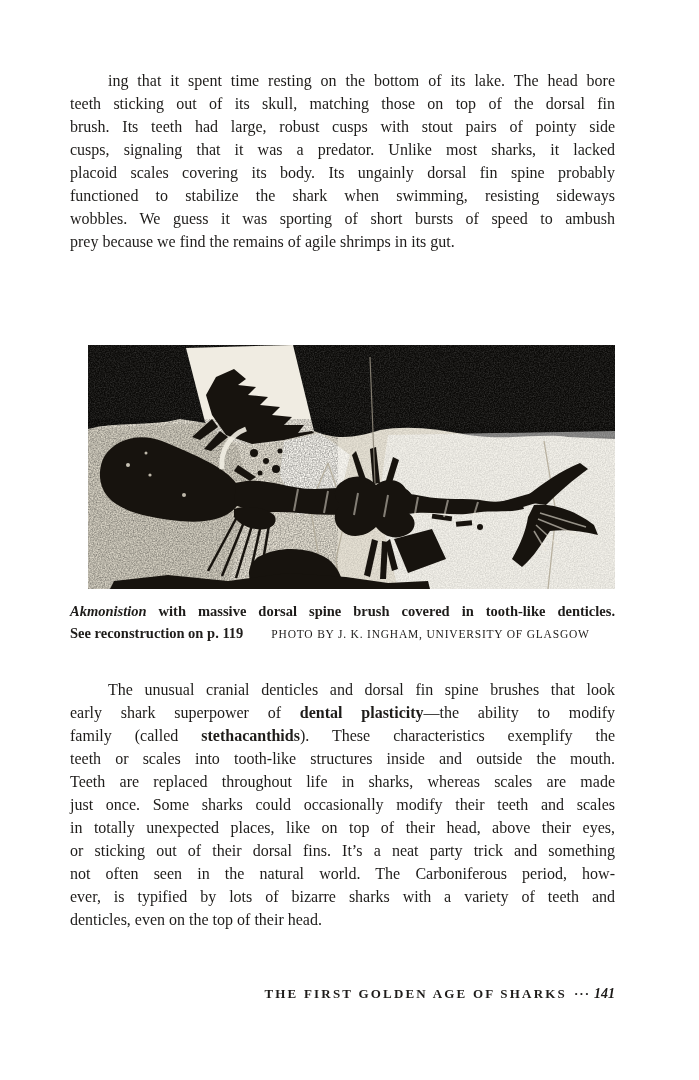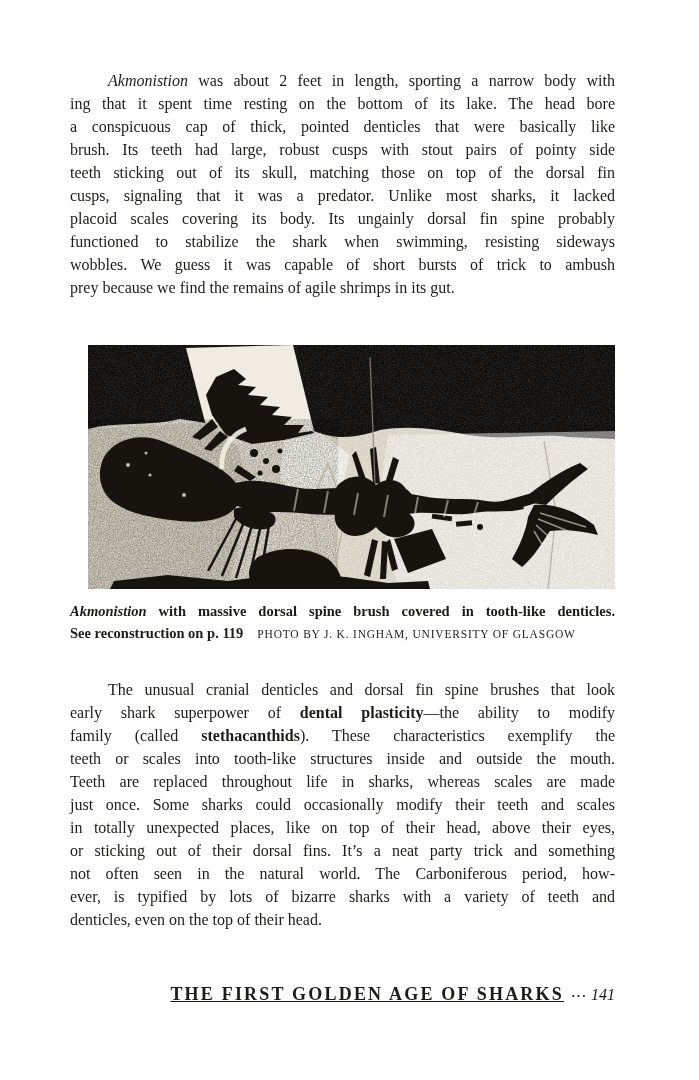--- a/index.html
+++ b/index.html
@@ -31,55 +31,53 @@
   }
   .para .line.last{text-align-last:left;}
   .para .line:first-child .seg-i:first-child,
   .para .line:first-child .seg-n:first-child{}
   .para .line:first-child{text-indent:38px;}
   #paragraph-1{top:69px;}
   #paragraph-2{top:678px;}
   .seg-i{font-style:italic;}
   .seg-b{font-weight:bold;}
   .seg-bi{font-weight:bold;font-style:italic;}
-  .seg-sc{font-size:11.5px;font-weight:normal;letter-spacing:0.8px;margin-left:14px;}
+  .seg-sc{font-size:11.5px;font-weight:normal;letter-spacing:0.8px;margin-left:28px;}
   figure{margin:0;padding:0;position:absolute;left:88px;top:345px;width:527px;height:244px;}
   figure svg{display:block;}
   .caption{
     position:absolute;left:70px;top:600px;width:545px;
     font-size:14.5px;
   }
   .caption .line{
     line-height:22px;height:22px;
     text-align:justify;text-align-last:justify;white-space:nowrap;
   }
   .caption .line.last{text-align-last:left;}
   .footer{
     position:absolute;left:70px;top:984px;width:545px;
     text-align:right;white-space:nowrap;
   }
-  .footer-title{font-size:18px;font-weight:bold;letter-spacing:2.2px;text-decoration:underline;}
+  .footer-title{font-size:13px;font-weight:bold;letter-spacing:2.2px;}
   .footer-sep{font-size:13px;font-weight:bold;letter-spacing:1px;margin:0 4px 0 7px;}
-  .footer-page{font-size:16px;font-weight:normal;font-style:italic;}
+  .footer-page{font-size:14px;font-weight:bold;font-style:italic;}
 </style>
 </head>
 <body>
 
 <div class="page">
 
   <div class="para" id="paragraph-1">
-      <div class="line"><span class="seg-i">Akmonistion</span><span class="seg-n"> was about 2 feet in length, sporting a narrow body with</span></div>
       <div class="line"><span class="seg-n">ing that it spent time resting on the bottom of its lake. The head bore</span></div>
-      <div class="line"><span class="seg-n">a conspicuous cap of thick, pointed denticles that were basically like</span></div>
+      <div class="line"><span class="seg-n">teeth sticking out of its skull, matching those on top of the dorsal fin</span></div>
       <div class="line"><span class="seg-n">brush. Its teeth had large, robust cusps with stout pairs of pointy side</span></div>
-      <div class="line"><span class="seg-n">teeth sticking out of its skull, matching those on top of the dorsal fin</span></div>
       <div class="line"><span class="seg-n">cusps, signaling that it was a predator. Unlike most sharks, it lacked</span></div>
       <div class="line"><span class="seg-n">placoid scales covering its body. Its ungainly dorsal fin spine probably</span></div>
       <div class="line"><span class="seg-n">functioned to stabilize the shark when swimming, resisting sideways</span></div>
-      <div class="line"><span class="seg-n">wobbles. We guess it was capable of short bursts of trick to ambush</span></div>
+      <div class="line"><span class="seg-n">wobbles. We guess it was sporting of short bursts of speed to ambush</span></div>
       <div class="line last"><span class="seg-n">prey because we find the remains of agile shrimps in its gut.</span></div>
     </div>
 
   <figure>
     <svg width="527" height="244" viewBox="0 0 527 244" xmlns="http://www.w3.org/2000/svg">
       <defs>
         <filter id="grain-dark" x="-5%" y="-5%" width="110%" height="110%">
           <feTurbulence type="fractalNoise" baseFrequency="0.75" numOctaves="2" stitchTiles="stitch"></feTurbulence>
           <feColorMatrix type="matrix" values="0 0 0 0 0  0 0 0 0 0  0 0 0 0 0  1.3 0 0 0 -0.35"></feColorMatrix>
           <feComposite operator="in" in2="SourceGraphic"></feComposite>

